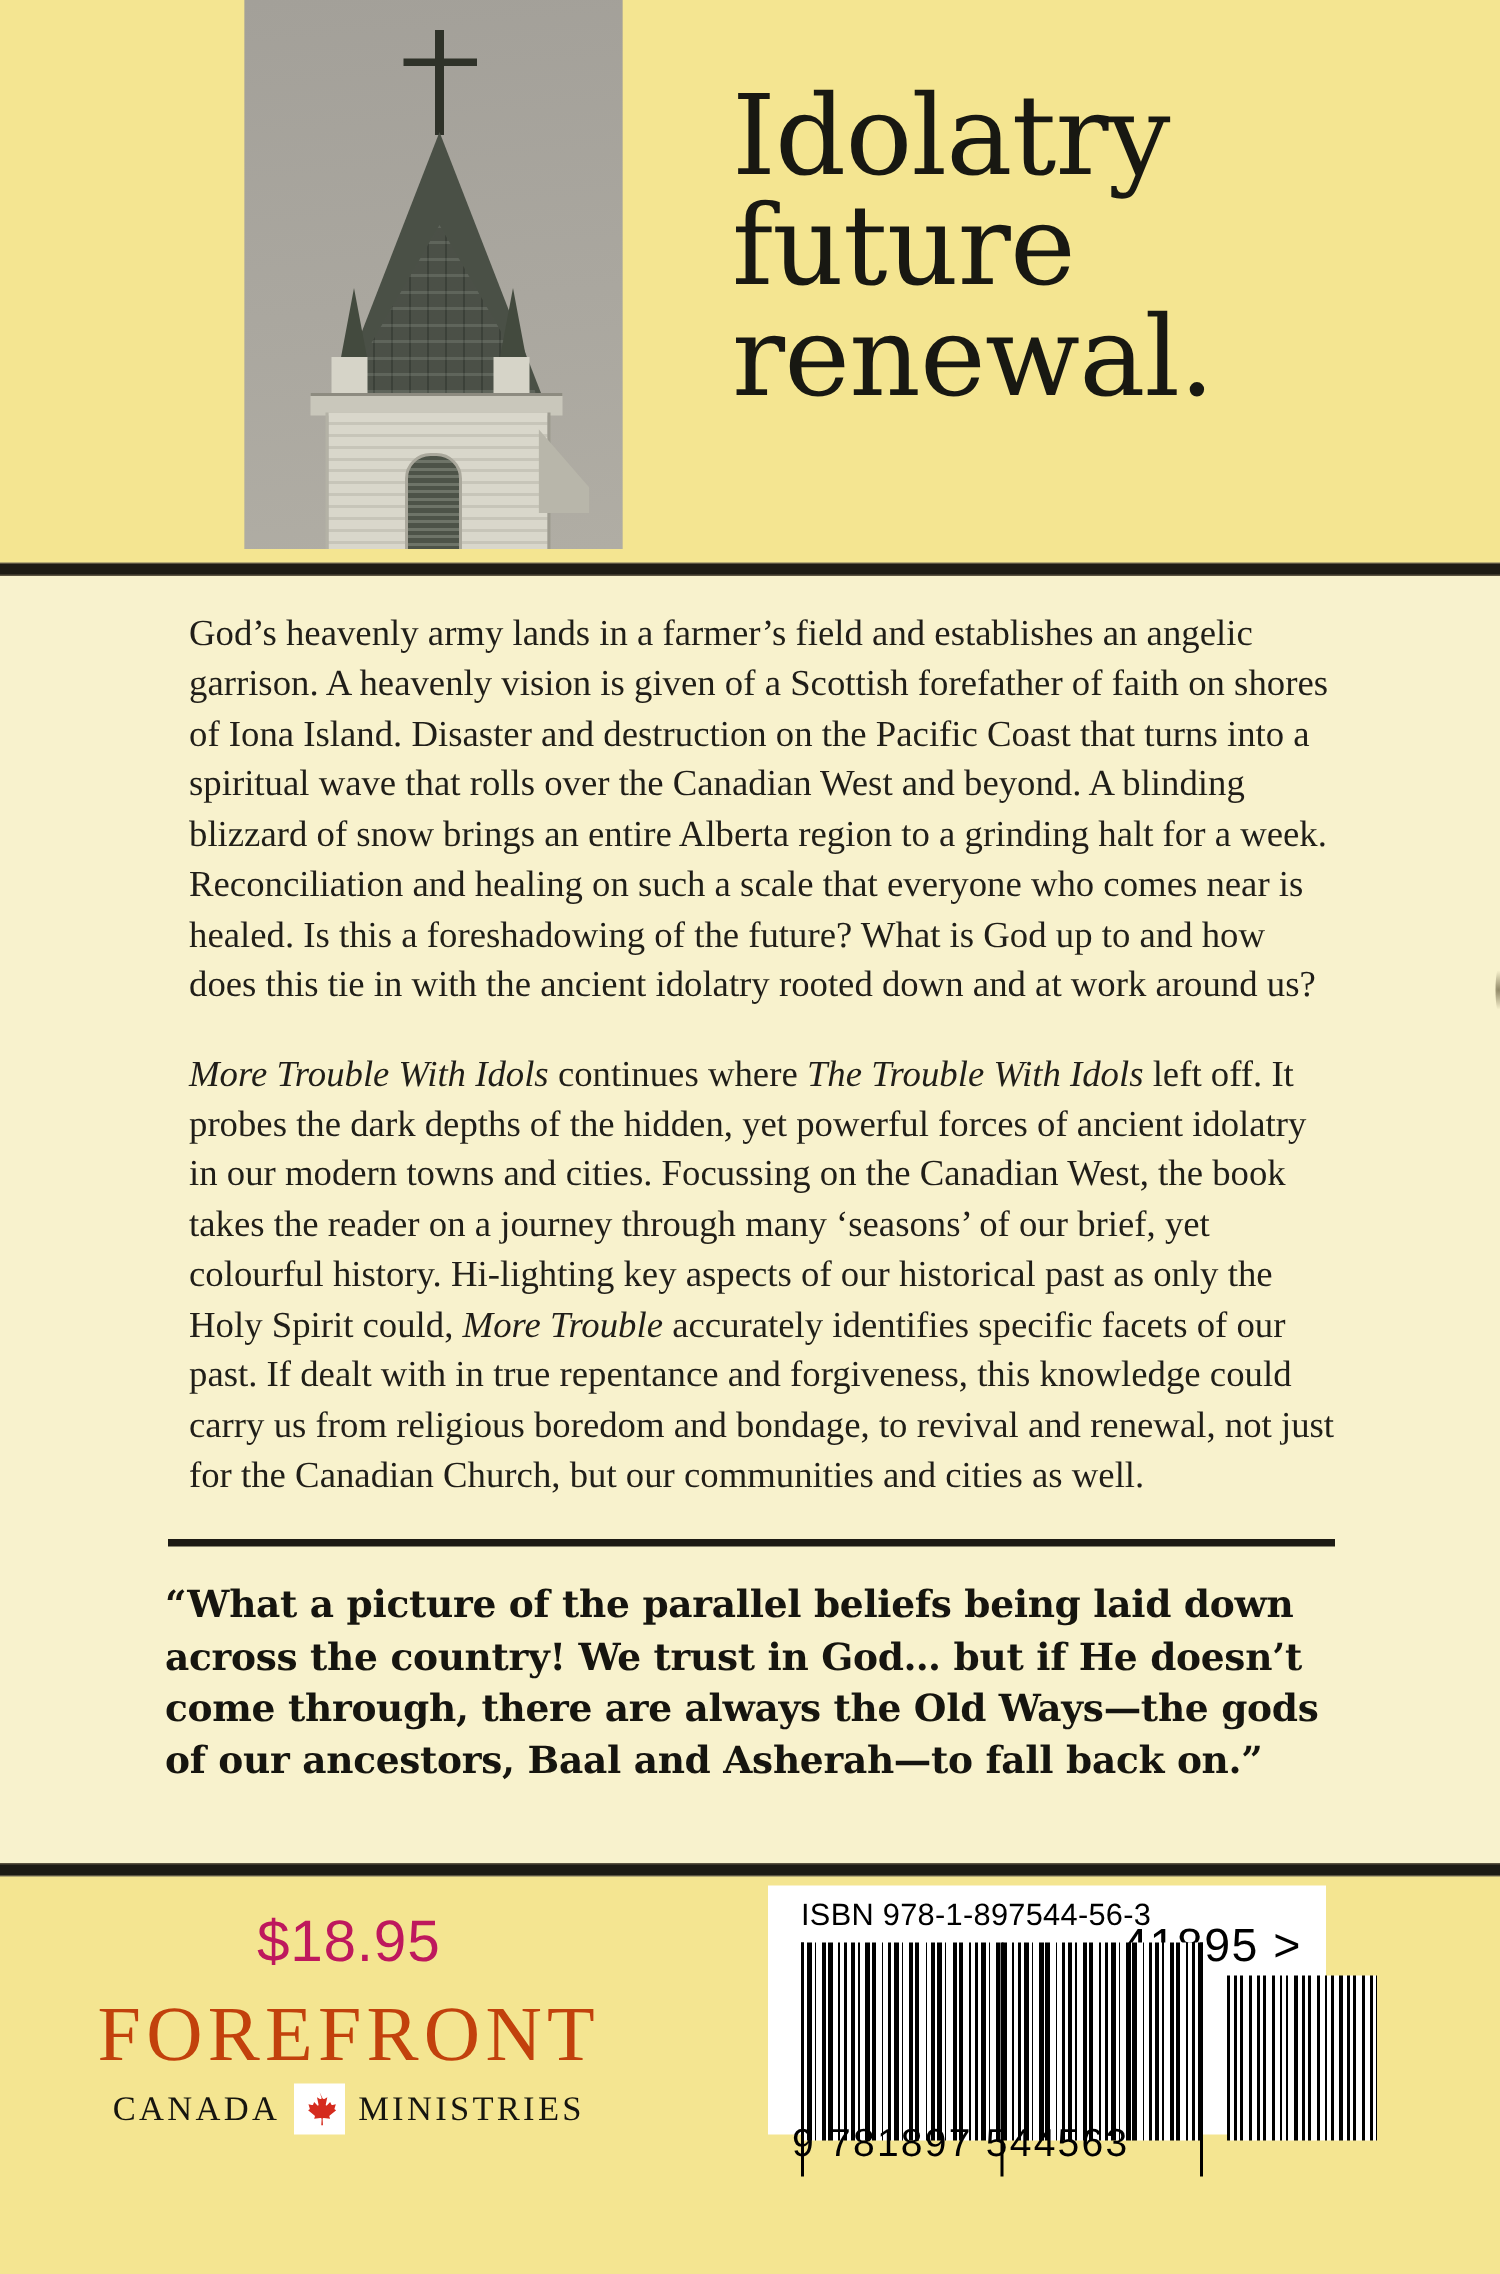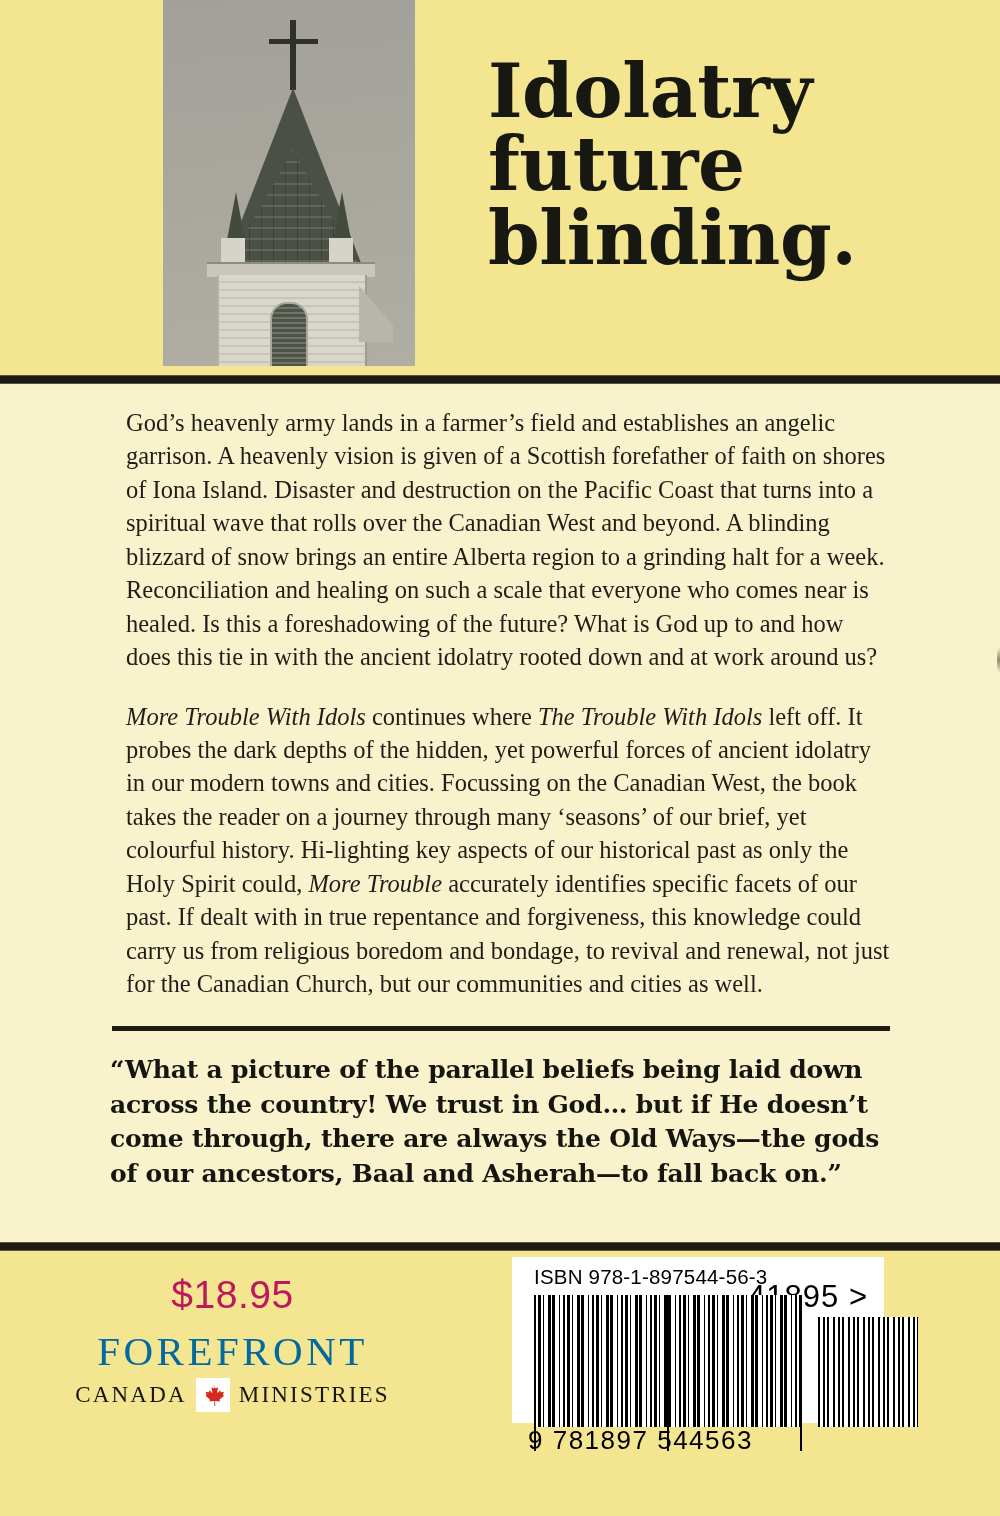--- a/index.html
+++ b/index.html
@@ -141,21 +141,21 @@
     border-radius: 17px 17px 0 0;
     border: 2px solid #aaa89c;
   }
 
   .headline {
     position: absolute;
     left: 488px;
     top: 55px;
     width: 470px;
     font-family: "DejaVu Serif", "Liberation Serif", serif;
-    font-weight: 700;
+    font-weight: 400;
     font-size: 74px;
     line-height: 0.99;
     color: #181812;
     letter-spacing: -0.5px;
   }
   .headline span { display: block; }
 
   
   .rule-dark {
     flex: none;
@@ -232,23 +232,23 @@
 
   .publisher {
     position: absolute;
     left: 0;
     top: 80px;
     width: 465px;
     text-align: center;
   }
   .pub-name {
     font-family: "Liberation Serif", serif;
-    font-size: 41px;
+    font-size: 52px;
     letter-spacing: 3.5px;
-    color: #0369a1;
+    color: #c2410c;
     line-height: 1;
   }
   .pub-sub {
     margin-top: 6px;
     display: flex;
     align-items: center;
     justify-content: center;
     gap: 9px;
     font-family: "Liberation Serif", serif;
     font-size: 23px;
@@ -311,21 +311,21 @@
     width: 100px;
     height: 110px;
     background-image:
       repeating-linear-gradient(90deg,
         #000 0 2px, #fff 2px 5px, #000 5px 7px, #fff 7px 9px,
         #000 9px 11px, #fff 11px 15px);
   }
   .ean-digits {
     position: absolute;
     left: 16px;
-    top: 168px;
+    top: 156px;
     font-family: "Liberation Sans", sans-serif;
     font-size: 26px;
     color: #000;
     letter-spacing: 1.5px;
   }
   .guard {
     position: absolute;
     top: 38px;
     width: 2px;
     height: 156px;
@@ -351,21 +351,21 @@
       <div class="turret-r"></div>
       <div class="cornice"></div>
       <div class="tower"></div>
       <div class="roof-wing"></div>
       <div class="vent"></div>
     </div>
 
     <div class="headline">
       <span>Idolatry</span>
       <span>future</span>
-      <span>blinding.</span>
+      <span>renewal.</span>
     </div>
   </div>
 
   <div class="rule-dark"></div>
 
   <div class="body-panel">
 
     <p class="blurb">God’s heavenly army lands in a farmer’s field and establishes an angelic garrison. A heavenly vision is given of a Scottish forefather of faith on shores of Iona Island. Disaster and destruction on the Pacific Coast that turns into a spiritual wave that rolls over the Canadian West and beyond.  A blinding blizzard of snow brings an entire Alberta region to a grinding halt for a week.  Reconciliation and healing on such a scale that everyone who comes near is healed.  Is this a foreshadowing of the future? What is God up to and how does this tie in with the ancient idolatry rooted down and at work around us?</p>
 
     <p class="blurb"><em>More Trouble With Idols</em><span> continues where </span><em>The Trouble With Idols</em><span> left off.  It probes the dark depths of the hidden, yet powerful forces of ancient idolatry in our modern towns and cities.  Focussing on the Canadian West, the book takes the reader on a journey through many ‘seasons’ of our brief, yet colourful history.  Hi-lighting key aspects of our historical past as only the Holy Spirit could, </span><em>More Trouble</em><span> accurately identifies specific facets of our past. If dealt with in true repentance and forgiveness, this knowledge could carry us from religious boredom and bondage, to revival and renewal, not just for the Canadian Church, but our communities and cities as well.</span></p>

